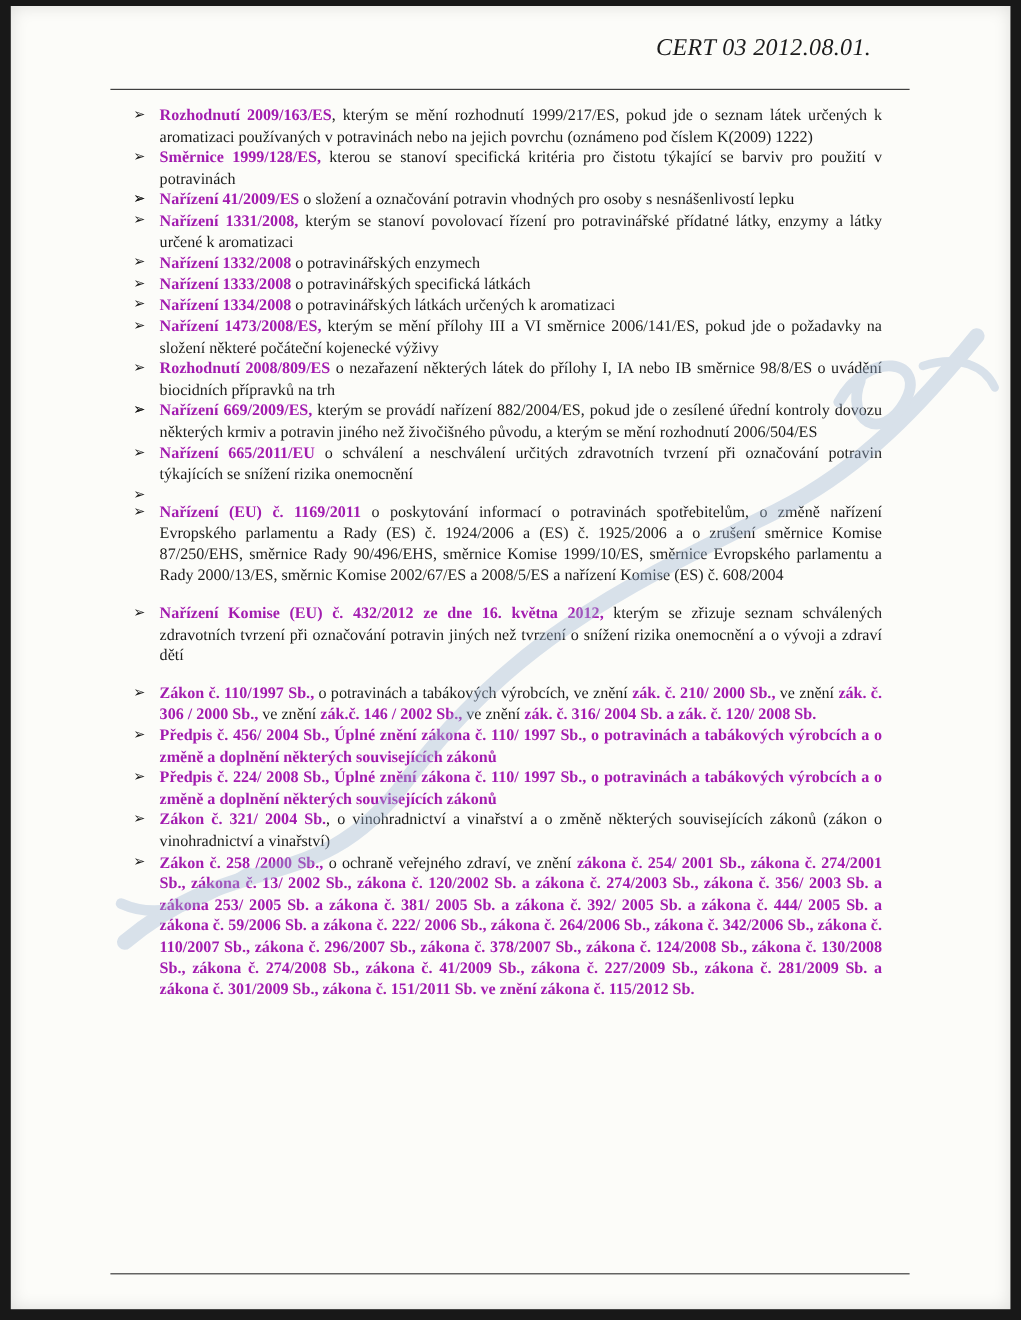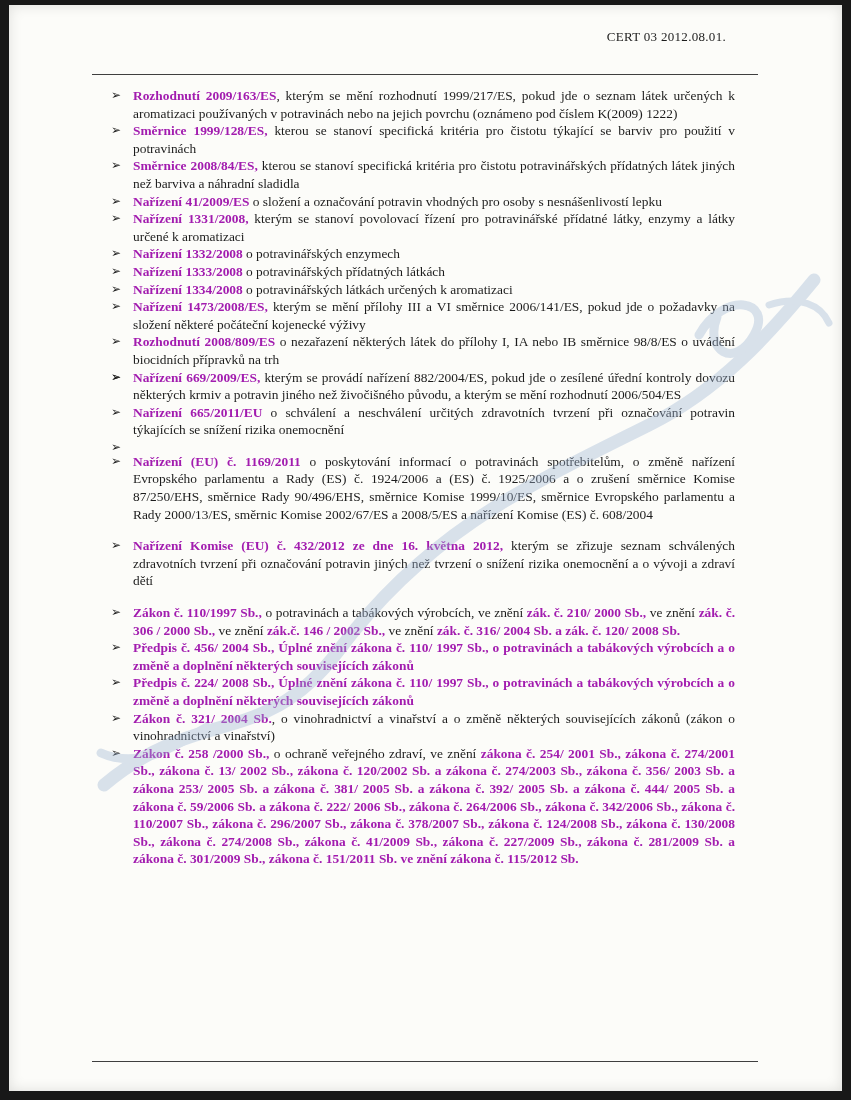--- a/index.html
+++ b/index.html
@@ -18,21 +18,22 @@
   .page {
     position: absolute;
     left: 9px; top: 5px;
     width: 833px; height: 1086px;
     background: #fcfcf9;
     box-shadow: inset 0 0 14px rgba(0,0,0,0.12);
   }
   .header {
     position: absolute;
     top: 24px; right: 116px;
-    font-size: 13px;
+    font-style: italic;
+    font-size: 20px;
     color: #1c1c1c;
     letter-spacing: 0.3px;
   }
   .header-rule {
     position: absolute;
     top: 69px; left: 83px;
     width: 666px; height: 1px;
     background: #3f3f3f;
   }
   .items {
@@ -88,25 +89,25 @@
 
     <div class="header">
       <span>CERT 03 2012.08.01.</span>
     </div>
 
     <div class="header-rule"></div>
 
     <ul class="items" id="items-list">
         <li class="item"><span class="bullet">➢</span><span class="item-text"><b>Rozhodnutí 2009/163/ES</b><span>, kterým se mění rozhodnutí 1999/217/ES, pokud jde o seznam látek určených k aromatizaci používaných v potravinách nebo na jejich povrchu (oznámeno pod číslem K(2009) 1222)</span></span></li>
         <li class="item"><span class="bullet">➢</span><span class="item-text"><b>Směrnice 1999/128/ES,</b><span> kterou se stanoví specifická kritéria pro čistotu týkající se barviv pro použití v potravinách</span></span></li>
-        <li class="item"><span class="bullet">➢</span><span class="item-text"><b>Směrnice 2008/84/ES,</b><span> kterou se stanoví specifická kritéria pro čistotu potravinářských přídatných látek jiných než barviva a náhradní sladidla</span></span></li>
+        <li class="item"><span class="bullet">➢</span></li>
         <li class="item"><span class="bullet">➢</span><span class="item-text"><b>Nařízení 41/2009/ES</b><span> o složení a označování potravin vhodných pro osoby s nesnášenlivostí lepku</span></span></li>
         <li class="item"><span class="bullet">➢</span><span class="item-text"><b>Nařízení 1331/2008,</b><span> kterým se stanoví povolovací řízení pro potravinářské přídatné látky, enzymy a látky určené k aromatizaci</span></span></li>
         <li class="item"><span class="bullet">➢</span><span class="item-text"><b>Nařízení 1332/2008</b><span> o potravinářských enzymech</span></span></li>
-        <li class="item"><span class="bullet">➢</span><span class="item-text"><b>Nařízení 1333/2008</b><span> o potravinářských přídatných látkách</span></span></li>
+        <li class="item"><span class="bullet">➢</span><span class="item-text"><b>Nařízení 1333/2008</b><span> o potravinářských specifická látkách</span></span></li>
         <li class="item"><span class="bullet">➢</span><span class="item-text"><b>Nařízení 1334/2008</b><span> o potravinářských látkách určených k aromatizaci</span></span></li>
         <li class="item"><span class="bullet">➢</span><span class="item-text"><b>Nařízení 1473/2008/ES,</b><span> kterým se mění přílohy III a VI směrnice 2006/141/ES, pokud jde o požadavky na složení některé počáteční kojenecké výživy</span></span></li>
         <li class="item"><span class="bullet">➢</span><span class="item-text"><b>Rozhodnutí 2008/809/ES</b><span> o nezařazení některých látek do přílohy I, IA nebo IB směrnice 98/8/ES o uvádění biocidních přípravků na trh</span></span></li>
         <li class="item"><span class="bullet">➢</span></li>
         <li class="item"><span class="bullet">➢</span><span class="item-text"><b>Nařízení 669/2009/ES,</b><span> kterým se provádí nařízení  882/2004/ES, pokud jde o zesílené úřední kontroly dovozu některých krmiv a potravin jiného než živočišného původu, a kterým se mění rozhodnutí 2006/504/ES</span></span></li>
         <li class="item"><span class="bullet">➢</span><span class="item-text"><b>Nařízení 665/2011/EU</b><span> o schválení a neschválení určitých zdravotních tvrzení při označování potravin týkajících se snížení rizika onemocnění</span></span></li>
         <li class="item"><span class="bullet">➢</span></li>
         <li class="item gap"><span class="bullet">➢</span><span class="item-text"><b>Nařízení (EU) č. 1169/2011</b><span> o poskytování informací o potravinách spotřebitelům, o změně nařízení Evropského parlamentu a Rady (ES) č. 1924/2006 a (ES) č. 1925/2006 a o zrušení směrnice Komise 87/250/EHS, směrnice Rady 90/496/EHS, směrnice Komise 1999/10/ES, směrnice Evropského parlamentu a Rady 2000/13/ES, směrnic Komise 2002/67/ES a 2008/5/ES a nařízení Komise (ES) č. 608/2004</span></span></li>
         <li class="item gap"><span class="bullet">➢</span><span class="item-text"><b>Nařízení Komise (EU) č. 432/2012  ze dne 16. května 2012,</b><span> kterým se zřizuje seznam schválených zdravotních tvrzení při označování potravin jiných než tvrzení o snížení rizika onemocnění a o vývoji a zdraví dětí</span></span></li>
         <li class="item gap"><span class="bullet">➢</span><span class="item-text"><b>Zákon č. 110/1997 Sb.,</b><span> o potravinách a tabákových výrobcích, ve znění </span><b>zák. č. 210/ 2000 Sb.,</b><span> ve znění </span><b>zák. č. 306 / 2000 Sb.,</b><span> ve znění </span><b>zák.č. 146 / 2002 Sb.,</b><span> ve znění </span><b>zák. č. 316/ 2004 Sb. a zák. č. 120/ 2008 Sb.</b></span></li>

